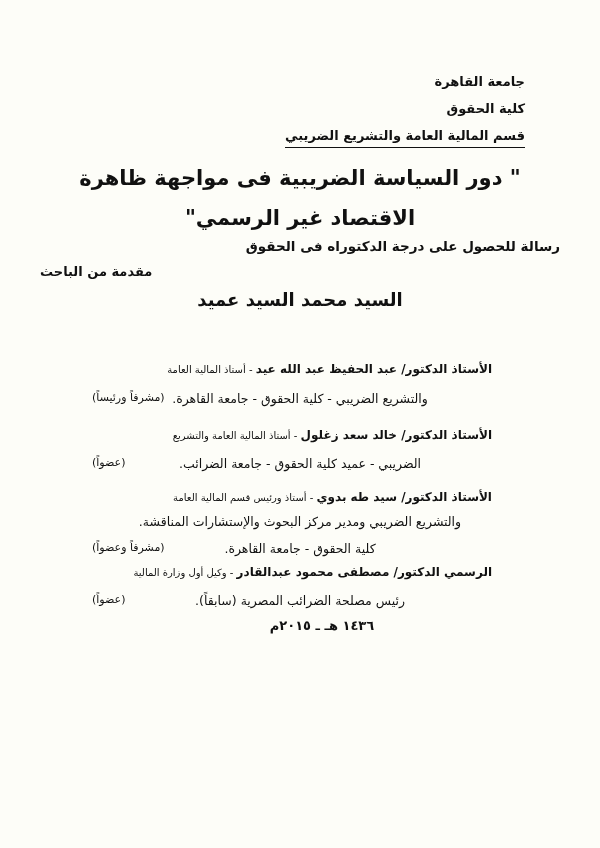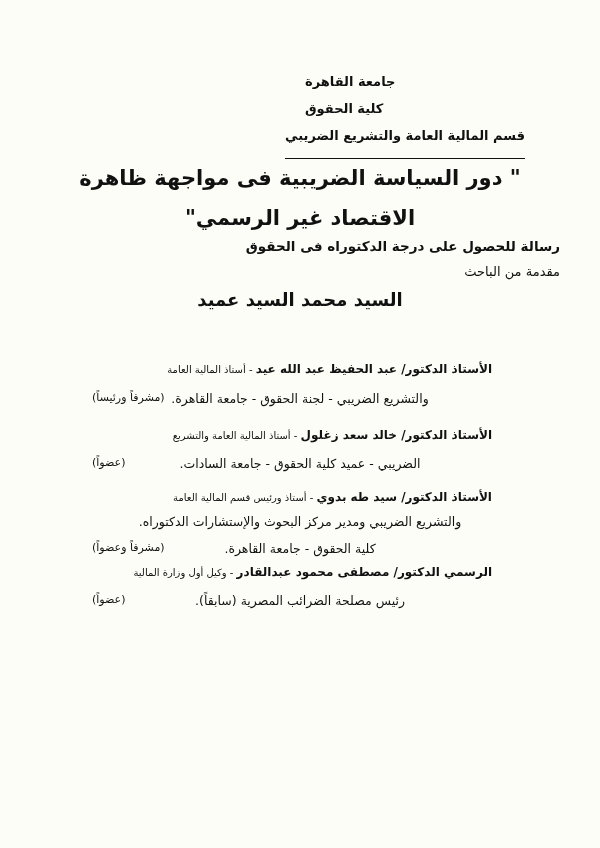--- a/index.html
+++ b/index.html
@@ -7,45 +7,45 @@
     width:600px;height:848px;
     background:#fdfdf8;
     font-family:"DejaVu Sans", sans-serif;
     color:#111;
     position:relative;
     overflow:hidden;
   }
   .page{position:absolute;inset:0;}
   .header-block{
     position:absolute;top:74px;left:305px;width:220px;
-    text-align:left;direction:rtl;
+    text-align:right;direction:rtl;
     font-size:13px;font-weight:700;
   }
   .header-block .hline{margin-bottom:11px;line-height:16px;}
   .dept-underline{
     display:inline-block;
     border-bottom:1.5px solid #111;
-    padding-bottom:14px;
+    padding-bottom:3px;
     white-space:nowrap;
   }
   .title-block{
     position:absolute;top:158px;left:40px;right:40px;
     text-align:center;direction:rtl;
     font-size:21px;font-weight:700;line-height:40px;
     letter-spacing:0;
   }
   .degree-line{
     position:absolute;top:238px;left:40px;right:40px;
     direction:rtl;
     font-size:13.5px;font-weight:700;
   }
   .presented-line{
     position:absolute;top:264px;left:40px;right:40px;
-    text-align:right;direction:rtl;
-    font-size:13px;font-weight:400;
+    text-align:left;direction:rtl;
+    font-size:13px;font-weight:700;
   }
   .author-line{
     position:absolute;top:289px;left:40px;right:40px;
     text-align:center;direction:rtl;
     font-size:18px;font-weight:700;
   }
   .committee-heading{
     position:absolute;top:336px;right:78px;left:40px;
     text-align:right;direction:rtl;
     font-size:13.5px;font-weight:700;
@@ -91,44 +91,45 @@
   <div class="degree-line">رسالة للحصول على درجة الدكتوراه فى الحقوق</div>
   <div class="presented-line">مقدمة من الباحث</div>
   <div class="author-line">السيد محمد السيد عميد</div>
 
 
   <div class="mline1" style="top:358px">
     <span class="mname">الأستاذ الدكتور/ عبد الحفيظ عبد الله عيد</span><span class="mdesc"> - أستاذ المالية العامة</span>
   </div>
   <div class="mline2" style="top:391px">
     <span class="role">(مشرفاً ورئيساً)</span>
-    <span>والتشريع الضريبي - لجنة الحقوق - جامعة القاهرة.</span>
+    <span>والتشريع الضريبي - كلية الحقوق - جامعة القاهرة.</span>
   </div>
 
   <div class="mline1" style="top:424px">
     <span class="mname">الأستاذ الدكتور/ خالد سعد زغلول</span><span class="mdesc"> - أستاذ المالية العامة والتشريع</span>
   </div>
   <div class="mline2" style="top:456px">
     <span class="role">(عضواً)</span>
-    <span>الضريبي - عميد كلية الحقوق - جامعة السادات.</span>
+    <span>الضريبي - عميد كلية الحقوق - جامعة الضرائب.</span>
   </div>
 
   <div class="mline1" style="top:486px">
     <span class="mname">الأستاذ الدكتور/ سيد طه بدوي</span><span class="mdesc"> - أستاذ ورئيس قسم المالية العامة</span>
   </div>
   <div class="mline2" style="top:514px">
-    <span>والتشريع الضريبي ومدير مركز البحوث والإستشارات الدكتوراه.</span>
+    <span>والتشريع الضريبي ومدير مركز البحوث والإستشارات المناقشة.</span>
   </div>
   <div class="mline2" style="top:541px">
     <span class="role">(مشرفاً وعضواً)</span>
     <span>كلية الحقوق - جامعة القاهرة.</span>
   </div>
 
   <div class="mline1" style="top:561px">
     <span class="mname">الرسمي الدكتور/ مصطفى محمود عبدالقادر</span><span class="mdesc"> - وكيل أول وزارة المالية</span>
   </div>
   <div class="mline2" style="top:593px">
     <span class="role">(عضواً)</span>
     <span>رئيس مصلحة الضرائب المصرية (سابقاً).</span>
   </div>
 
+  <div class="date-line">١٤٣٦ هـ ـ ٢٠١٥م</div>
 
 </div>
 
 </body></html>

